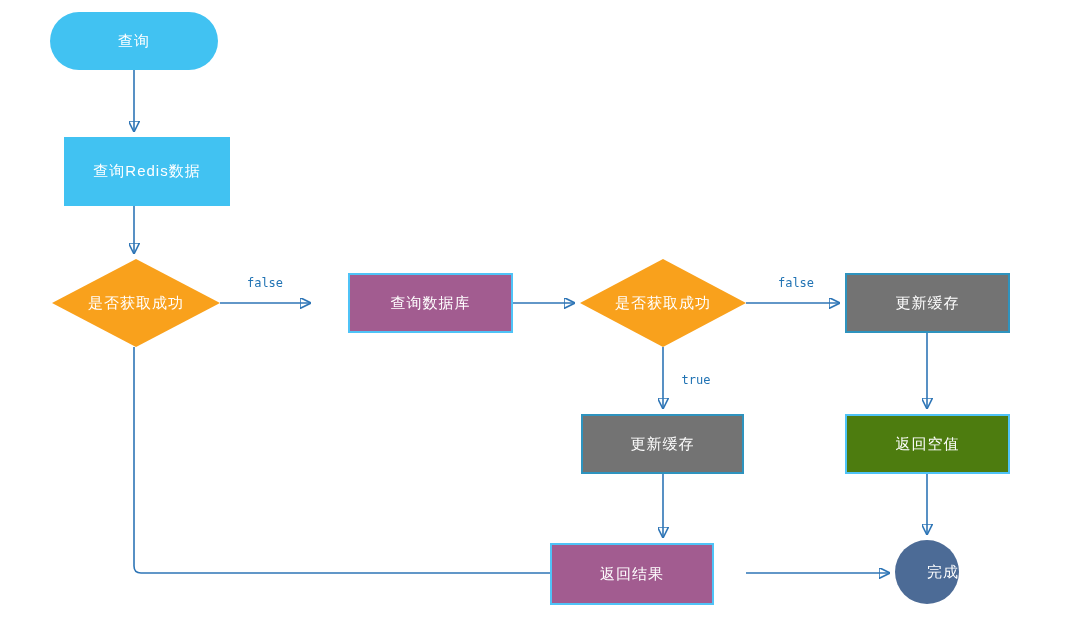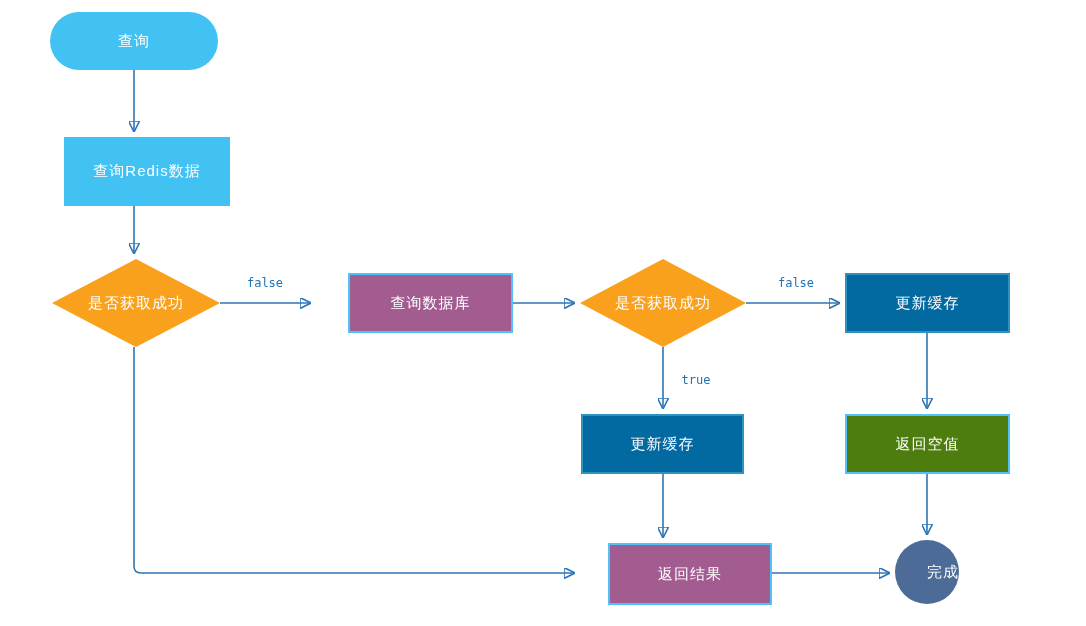--- a/index.html
+++ b/index.html
@@ -11,21 +11,21 @@
   .edges path { fill:none; stroke:#2e75b6; stroke-width:1.6px; }
   .node {
     position:absolute; display:flex; align-items:center; justify-content:center;
     color:#ffffff; font-size:15px; box-sizing:border-box; text-align:center;
     letter-spacing:1px;
   }
   .pill        { background:#41c2f2; border-radius:29px; }
   .rect-cyan   { background:#41c2f2; }
   .diamond     { background:#f9a11c; clip-path:polygon(50% 0,100% 50%,50% 100%,0 50%); }
   .rect-purple { background:#a25c90; border:2px solid #4fc3f7; }
-  .rect-teal   { background:#0369a1; border:2px solid #2e93be; }
+  .rect-teal   { background:#737373; border:2px solid #2e93be; }
   .rect-orange { background:#4d7c0f; border:2px solid #4fc3f7; }
   .circle      { background:#4c6b96; border-radius:50%; }
   .edge-label {
     position:absolute; font-family:"DejaVu Sans Mono","Liberation Mono",monospace;
     font-size:12px; line-height:22px; color:#2173b4; text-align:center; width:56px;
   }
 </style>
 </head>
 <body>
 
@@ -75,21 +75,21 @@
   </div>
 
   <div class="node rect-teal" style="left:581px; top:414px; width:163px; height:60px;">
     <span>更新缓存</span>
   </div>
 
   <div class="node rect-orange" style="left:845px; top:414px; width:165px; height:60px;">
     <span>返回空值</span>
   </div>
 
-  <div class="node rect-purple" style="left:608px; top:543px; width:164px; height:62px;">
+  <div class="node rect-purple" style="left:550px; top:543px; width:164px; height:62px;">
     <span>返回结果</span>
   </div>
 
   <div class="node circle" style="left:895px; top:540px; width:64px; height:64px;justify-content:flex-end;">
     <span>完成</span>
   </div>
 
   <div class="edge-label" style="left:237px; top:272px;">false</div>
 
   <div class="edge-label" style="left:768px; top:272px;">false</div>

